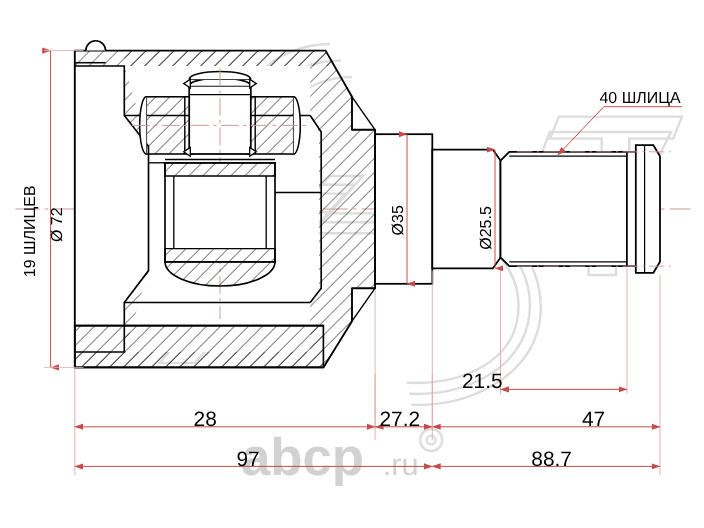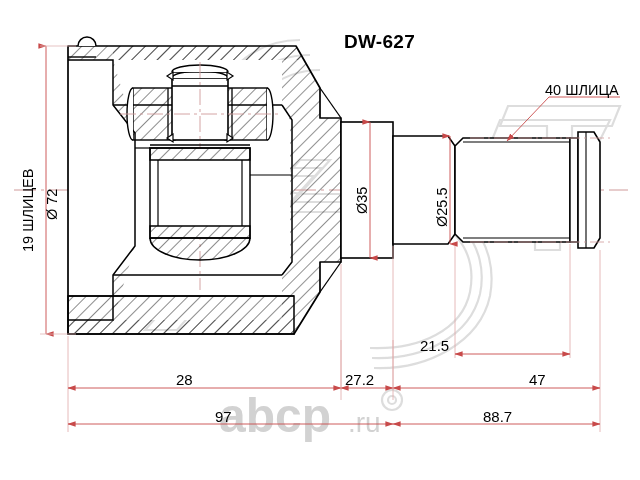--- a/index.html
+++ b/index.html
@@ -34,21 +34,21 @@
   .part-no {
     font-size: 19px;
     font-weight: bold;
     letter-spacing: 0.3px;
   }
   .callout {
     font-size: 14.5px;
     font-weight: normal;
   }
   .dim {
-    font-size: 15px;
+    font-size: 19px;
   }
   .rot90 {
     transform: rotate(-90deg);
     transform-origin: 0 0;
   }
 </style>
 </head>
 <body>
 
 <div id="stage">
@@ -230,21 +230,20 @@
 
       <line x1="393" y1="424" x2="600" y2="424" stroke="#c84a4a" stroke-width="0.9" marker-start="url(#arrL)" marker-end="url(#arrR)"></line>
     </g>
 
     <g>
       <line x1="341" y1="340" x2="341" y2="390" stroke="#e0a8a8" stroke-width="0.8"></line>
       <line x1="393" y1="340" x2="393" y2="390" stroke="#e0a8a8" stroke-width="0.8"></line>
     </g>
   </svg>
 
-  <div class="txt part-no" style="left:344px; top:31px;">DW-627</div>
 
   <div class="txt callout rot90" style="left:20px; top:252px;">19 ШЛИЦЕВ</div>
 
   <div class="txt callout rot90" style="left:44px; top:220px;">Ø 72</div>
 
   <div class="txt callout" style="left:545px; top:82px;">40 ШЛИЦА</div>
 
   <div class="txt callout rot90" style="left:354px; top:214px;">Ø35</div>
 
   <div class="txt callout rot90" style="left:434px; top:227px;">Ø25.5</div>

